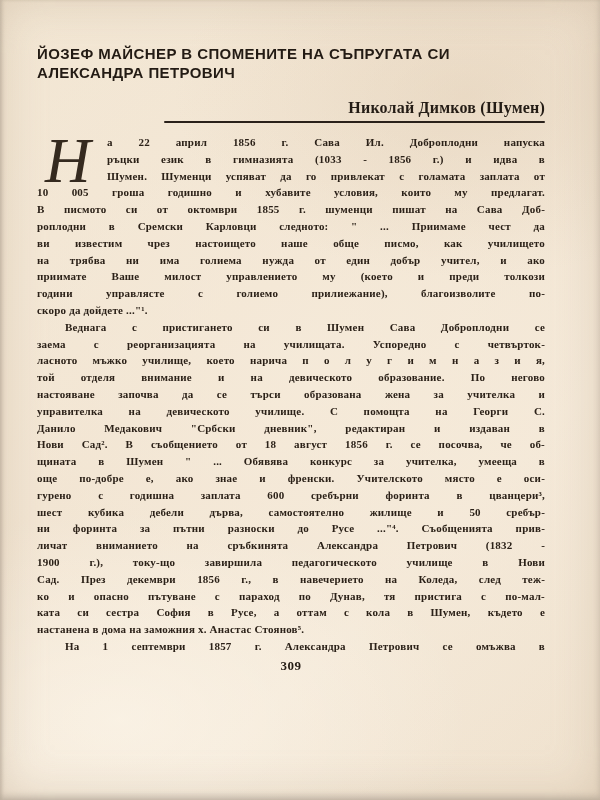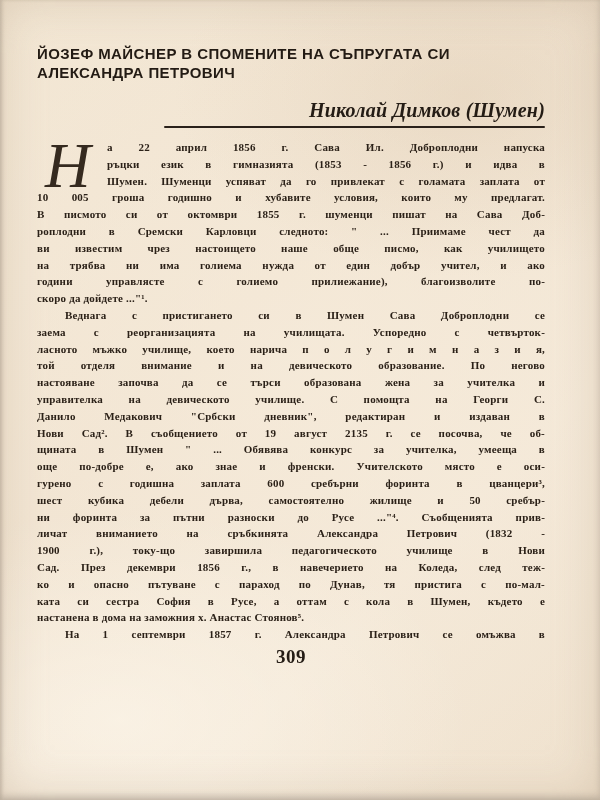--- a/index.html
+++ b/index.html
@@ -21,42 +21,42 @@
     position:absolute;left:37px;top:0;width:508px;
   }
   .title-block{margin-top:44px;}
   .title-line{
     font-family:"Liberation Sans","DejaVu Sans",sans-serif;
     font-weight:bold;font-size:15px;line-height:19px;letter-spacing:0.4px;
     color:#231b14;
   }
   .author-block{margin-top:17px;text-align:right;}
   .author-name{
-    font-weight:bold;font-style:italic;font-size:20px;letter-spacing:0.2px;
+    font-weight:bold;font-size:16px;letter-spacing:0.2px;
     color:#241c15;
   }
   .author-rule{
     height:2px;width:381px;margin:4px 0 0 auto;background:#2a211a;border-radius:1px;
   }
   .body-text{margin-top:11px;}
   .para{overflow:visible;}
   .line{
     font-size:11px;line-height:16.8px;font-weight:bold;letter-spacing:0.2px;
     text-align:justify;text-align-last:justify;white-space:normal;
     color:#2b2118;
   }
   .line.last{text-align-last:left;}
   .line.indent{text-indent:28px;}
   .dropcap{
     float:left;width:50px;height:50.4px;padding:0 12px 0 8px;
     font-style:italic;font-weight:normal;font-size:63px;line-height:54px;
     color:#352a1f;
   }
   .page-number{
-    margin-top:3px;text-align:center;font-weight:bold;font-size:19px;
+    margin-top:3px;text-align:center;font-weight:bold;font-size:13px;
     letter-spacing:0.5px;color:#241c15;
   }
 </style>
 </head>
 <body style="--ink: #2b2118;">
 
 <div class="vignette"></div>
 
 <div class="page">
 
@@ -67,39 +67,40 @@
 
   <div class="author-block">
     <span class="author-name">Николай Димков (Шумен)</span>
     <div class="author-rule"></div>
   </div>
 
   <div class="body-text">
       <div class="para">
         <span class="dropcap">Н</span>
         <div class="line">а 22 април 1856 г. Сава Ил. Доброплодни напуска</div>
-        <div class="line">ръцки език в гимназията (1853 - 1856 г.) и идва в</div>
+        <div class="line">ръцки език в гимназията (1033 - 1856 г.) и идва в</div>
         <div class="line">Шумен. Шуменци успяват да го привлекат с голамата заплата от</div>
         <div class="line">10 005 гроша годишно и хубавите условия, които му предлагат.</div>
         <div class="line">В писмото си от октомври 1855 г. шуменци пишат на Сава Доб-</div>
         <div class="line">роплодни в Сремски Карловци следното: " ... Приимаме чест да</div>
         <div class="line">ви известим чрез настоището наше обще писмо, как училището</div>
         <div class="line">на трябва ни има голиема нужда от един добър учител, и ако</div>
+        <div class="line">приимате Ваше милост управлението му (което и преди толкози</div>
         <div class="line">години управлясте с голиемо прилиежание), благоизволите по-</div>
         <div class="line last">скоро да дойдете ..."¹.</div>
       </div>
       <div class="para">
         <div class="line indent">Веднага с пристигането си в Шумен Сава Доброплодни се</div>
         <div class="line">заема с реорганизацията на училищата. Успоредно с четвърток-</div>
         <div class="line">ласното мъжко училище, което нарича п о л у г и м н а з и я,</div>
         <div class="line">той отделя внимание и на девическото образование. По негово</div>
         <div class="line">настояване започва да се търси образована жена за учителка и</div>
         <div class="line">управителка на девическото училище. С помощта на Георги С.</div>
         <div class="line">Данило Медакович "Србски дневник", редактиран и издаван в</div>
-        <div class="line">Нови Сад². В съобщението от 19 август 2135 г. се посочва, че об-</div>
+        <div class="line">Нови Сад². В съобщението от 18 август 1856 г. се посочва, че об-</div>
         <div class="line">щината в Шумен " ... Обявява конкурс за учителка, умееща в</div>
         <div class="line">още по-добре е, ако знае и френски. Учителското място е оси-</div>
         <div class="line">гурено с годишна заплата 600 сребърни форинта в цванцери³,</div>
         <div class="line">шест кубика дебели дърва, самостоятелно жилище и 50 сребър-</div>
         <div class="line">ни форинта за пътни разноски до Русе ..."⁴. Съобщенията прив-</div>
         <div class="line">личат вниманието на сръбкинята Александра Петрович (1832 -</div>
         <div class="line">1900 г.), току-що завиршила педагогическото училище в Нови</div>
         <div class="line">Сад. През декември 1856 г., в навечерието на Коледа, след теж-</div>
         <div class="line">ко и опасно пътуване с параход по Дунав, тя пристига с по-мал-</div>
         <div class="line">ката си сестра София в Русе, а оттам с кола в Шумен, където е</div>

